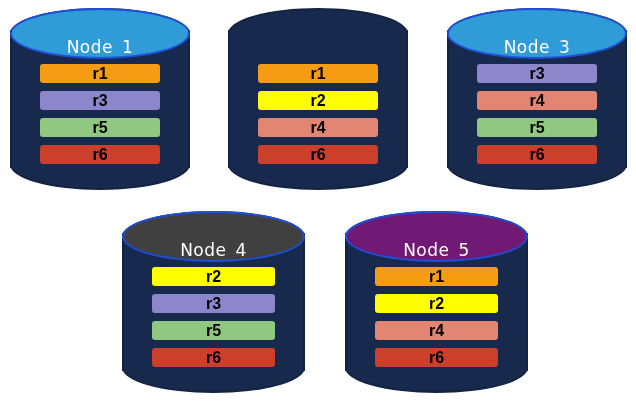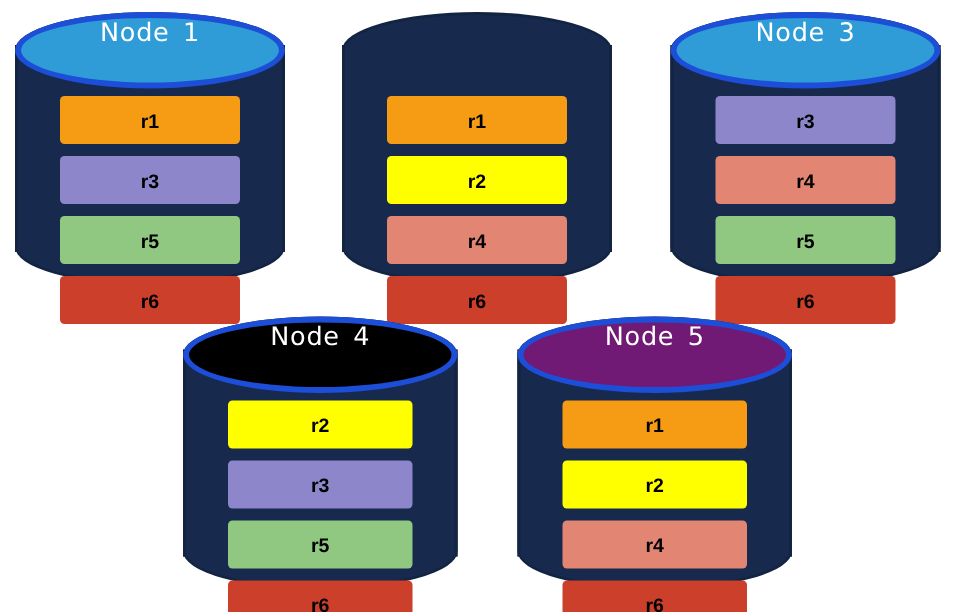--- a/index.html
+++ b/index.html
@@ -51,25 +51,25 @@
     box-sizing: border-box;
   }
 
   .node-top {
     position: absolute;
     left: 0;
     top: 0;
     width: 100%;
     height: 28%;
     background: #2f9bd7;
-    border: 4px solid #1d4ed8;
+    border: 2px solid #1d4ed8;
     border-radius: 50%;
     box-sizing: border-box;
     display: flex;
-    align-items: flex-start;
+    align-items: flex-end;
     justify-content: center;
   }
 
   .node-title {
     color: #ffffff;
     font-size: 17px;
     font-weight: 400;
     letter-spacing: 0.5px;
     white-space: nowrap;
     font-family: "DejaVu Sans", sans-serif;
@@ -82,27 +82,27 @@
   
   .replicas {
     position: absolute;
     left: 0;
     right: 0;
     display: flex;
     flex-direction: column;
   }
 
   .replica {
-    height: 32px;
+    height: 19px;
     border-radius: 3px;
     display: flex;
     align-items: center;
     justify-content: center;
     color: #000000;
-    font-size: 13px;
+    font-size: 16px;
     font-weight: bold;
     font-family: "Liberation Sans", sans-serif;
     line-height: 1;
     box-sizing: border-box;
   }
 </style>
 </head>
 <body>
 
 <div id="diagram" style="background: rgb(255, 255, 255);">
@@ -138,21 +138,21 @@
       <div class="replicas" style="top: 56px; left: 30px; right: 30px; gap: 8px;">
         <div class="replica" style="background: rgb(142, 134, 202); color: rgb(0, 0, 0);">r3</div>
         <div class="replica" style="background: rgb(226, 134, 115); color: rgb(0, 0, 0);">r4</div>
         <div class="replica" style="background: rgb(144, 200, 129); color: rgb(0, 0, 0);">r5</div>
         <div class="replica" style="background: rgb(203, 63, 43); color: rgb(0, 0, 0);">r6</div>
       </div>
     </div>
     <div class="node" style="left: 122px; top: 211px; width: 183px; height: 182px;">
       <div class="node-body" style="background: rgb(23, 41, 77); border-color: rgb(19, 36, 66);"></div>
       <div class="node-mid" style="background: rgb(23, 41, 77); border-left-color: rgb(19, 36, 66); border-right-color: rgb(19, 36, 66);"></div>
-      <div class="node-top" style="background: #000000;">
+      <div class="node-top" style="background: #404040;">
         <div class="node-title"><span>Node</span><span class="num">4</span></div>
       </div>
       <div class="replicas" style="top: 56px; left: 30px; right: 30px; gap: 8px;">
         <div class="replica" style="background: rgb(255, 255, 0); color: rgb(0, 0, 0);">r2</div>
         <div class="replica" style="background: rgb(142, 134, 202); color: rgb(0, 0, 0);">r3</div>
         <div class="replica" style="background: rgb(144, 200, 129); color: rgb(0, 0, 0);">r5</div>
         <div class="replica" style="background: rgb(203, 63, 43); color: rgb(0, 0, 0);">r6</div>
       </div>
     </div>
     <div class="node" style="left: 345px; top: 211px; width: 183px; height: 182px;">

